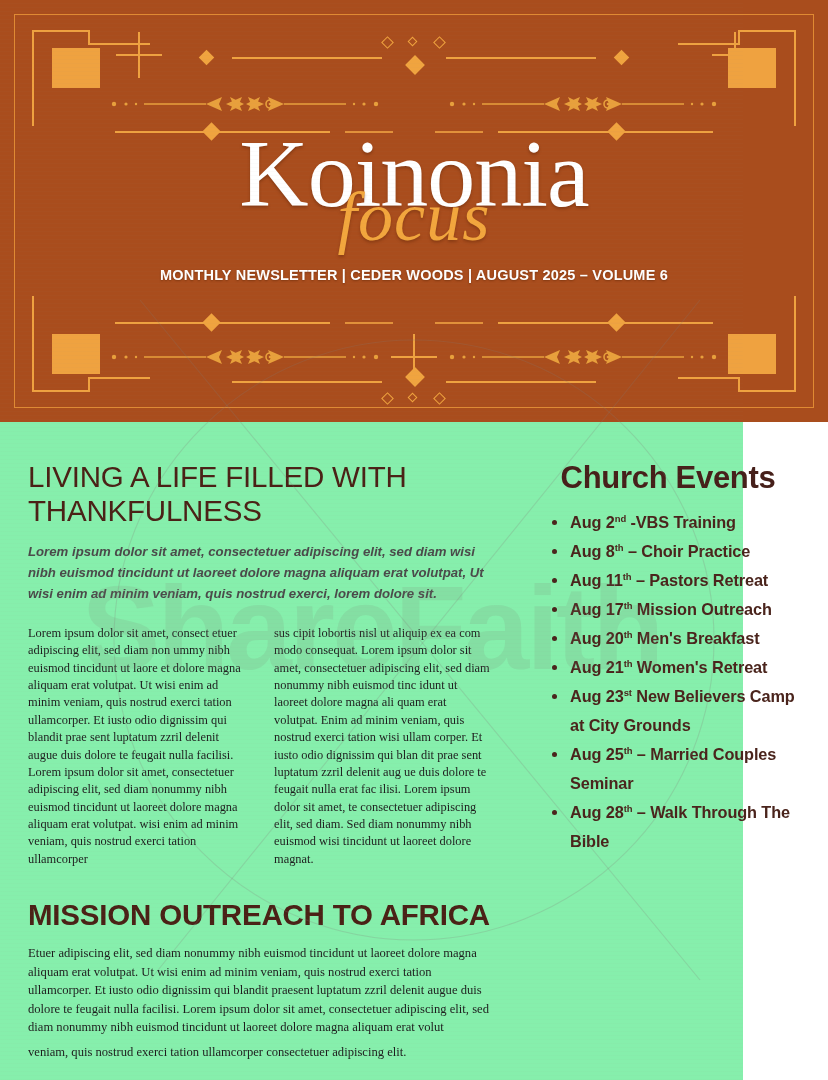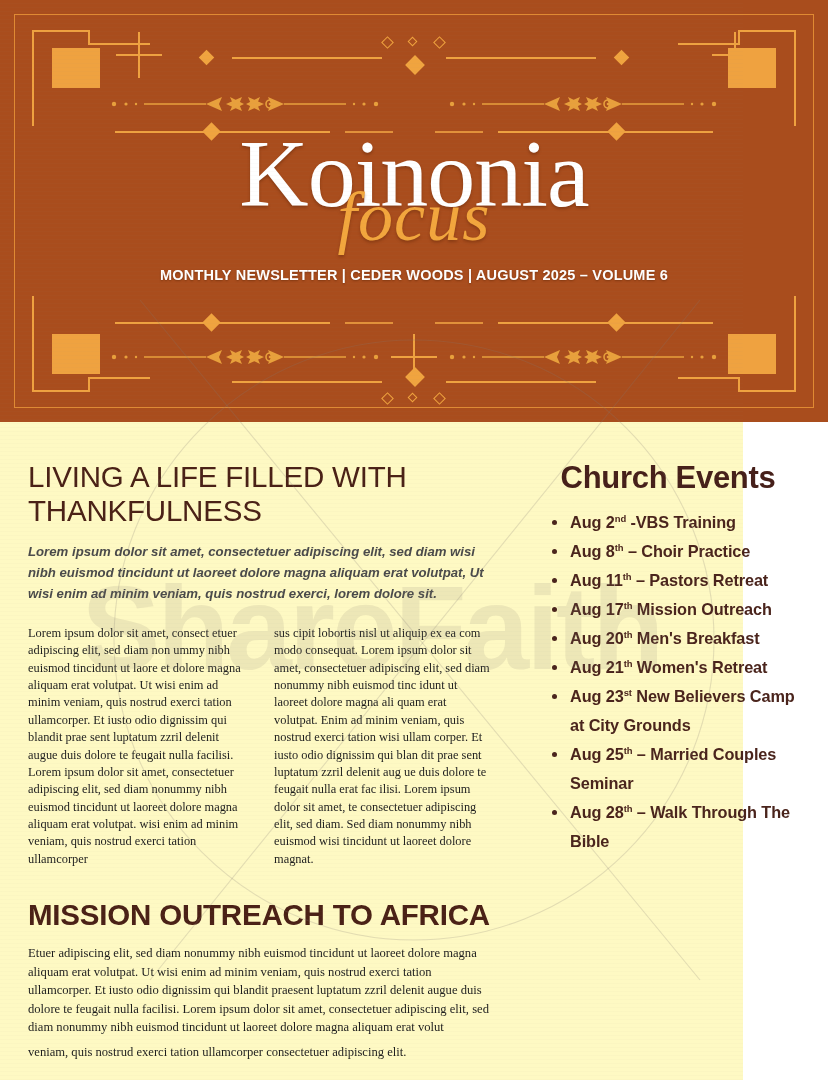--- a/index.html
+++ b/index.html
@@ -10,21 +10,21 @@
     background: #ffffff;
     font-family: "Liberation Sans", sans-serif;
     overflow: hidden;
     position: relative;
   }
 
   .page {
     width: 743px;
     height: 1080px;
     position: relative;
-    background: #fef9c3;
+    background: #86efac;
   }
 
   
   .paper-texture {
     position: absolute;
     inset: 0;
     pointer-events: none;
     background:
       repeating-linear-gradient(
         0deg,

